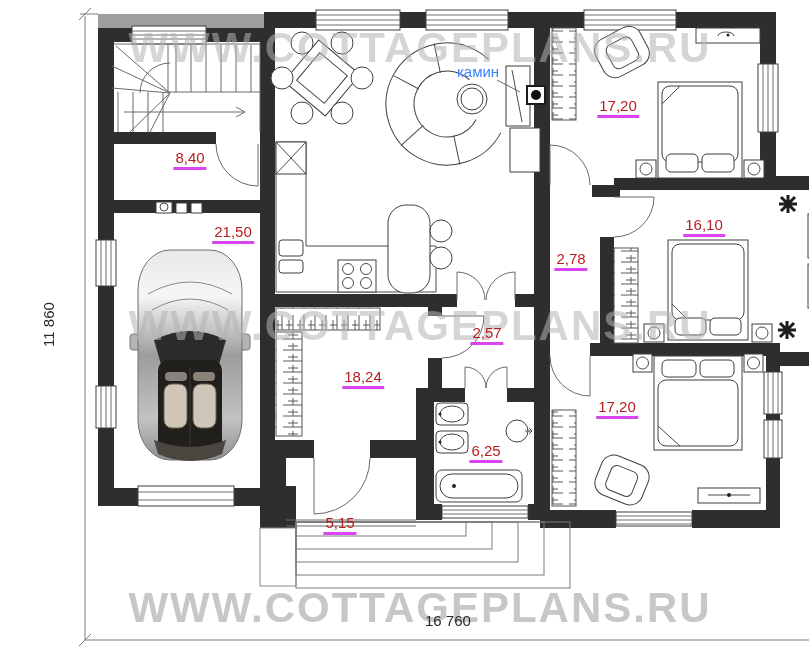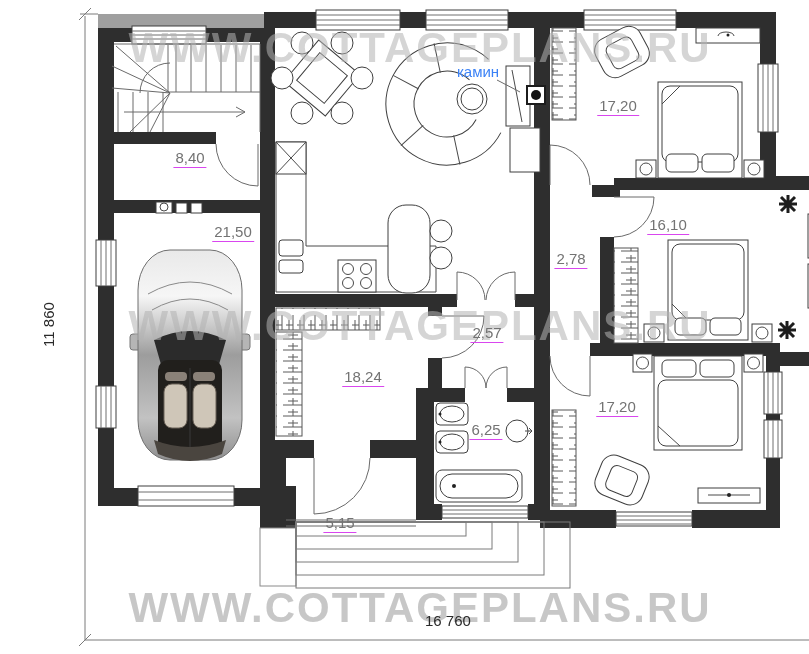--- a/index.html
+++ b/index.html
@@ -10,22 +10,22 @@
   .gray{fill:#9f9f9f;}
   .ln{stroke:#4a4a4a;fill:none;stroke-width:1;}
   .ln2{stroke:#6a6a6a;fill:none;stroke-width:1;}
   .wl{stroke:#6e6e6e;stroke-width:1;}
   .fw{fill:#fff;stroke:#3f3f3f;stroke-width:1;}
   .dim{stroke:#7a7a7a;stroke-width:1;fill:none;}
   .wm{position:absolute;left:400px;transform:translateX(-50%);white-space:nowrap;
       font-weight:bold;font-size:42px;letter-spacing:2px;color:#b3b3b3;z-index:30;}
   .wm-top,.wm-mid{opacity:.55;}
   .wm-bot{opacity:.9;color:#c2c2c2;}
-  .room-label{position:absolute;transform:translateX(-50%);font-size:15px;color:#737373;
-      border-bottom:1px solid #d946ef;padding:0 2px 1px;z-index:40;background:transparent;}
+  .room-label{position:absolute;transform:translateX(-50%);font-size:15px;color:#b91c1c;
+      border-bottom:3px solid #d946ef;padding:0 2px 1px;z-index:40;background:transparent;}
   .plain-label{position:absolute;transform:translateX(-50%);font-size:15px;color:#3b82f6;z-index:40;}
   .dim-label{position:absolute;font-size:15px;color:#2a2a2a;z-index:40;}
   #dim-v{left:-12px;top:316px;width:80px;text-align:center;transform:rotate(-90deg);}
   #dim-h{left:405px;top:612px;width:80px;text-align:left;}
 </style>
 </head>
 <body>
 
 <div id="stage">
 
@@ -396,25 +396,25 @@
   </g>
 </svg>
 
 <div class="wm wm-top" style="top:24px">WWW.COTTAGEPLANS.RU</div>
 <div class="wm wm-mid" style="top:302px">WWW.COTTAGEPLANS.RU</div>
 <div class="wm wm-bot" style="top:584px">WWW.COTTAGEPLANS.RU</div>
 
 <div class="room-label" style="left:170px;top:149px">8,40</div>
 <div class="room-label" style="left:213px;top:223px">21,50</div>
 <div class="room-label" style="left:598px;top:97px">17,20</div>
-<div class="room-label" style="left:648px;top:216px">16,10</div>
+<div class="room-label" style="left:684px;top:216px">16,10</div>
 <div class="room-label" style="left:551px;top:250px">2,78</div>
 <div class="room-label" style="left:467px;top:324px">2,57</div>
 <div class="room-label" style="left:343px;top:368px">18,24</div>
-<div class="room-label" style="left:466px;top:421px">6,25</div>
+<div class="room-label" style="left:466px;top:442px">6,25</div>
 <div class="room-label" style="left:320px;top:514px">5,15</div>
 <div class="room-label" style="left:597px;top:398px">17,20</div>
 
 <div class="plain-label" style="left:458px;top:63px">камин</div>
 
 <div class="dim-label" id="dim-v">11 860</div>
 <div class="dim-label" id="dim-h">16 760</div>
 
 </div>
 

